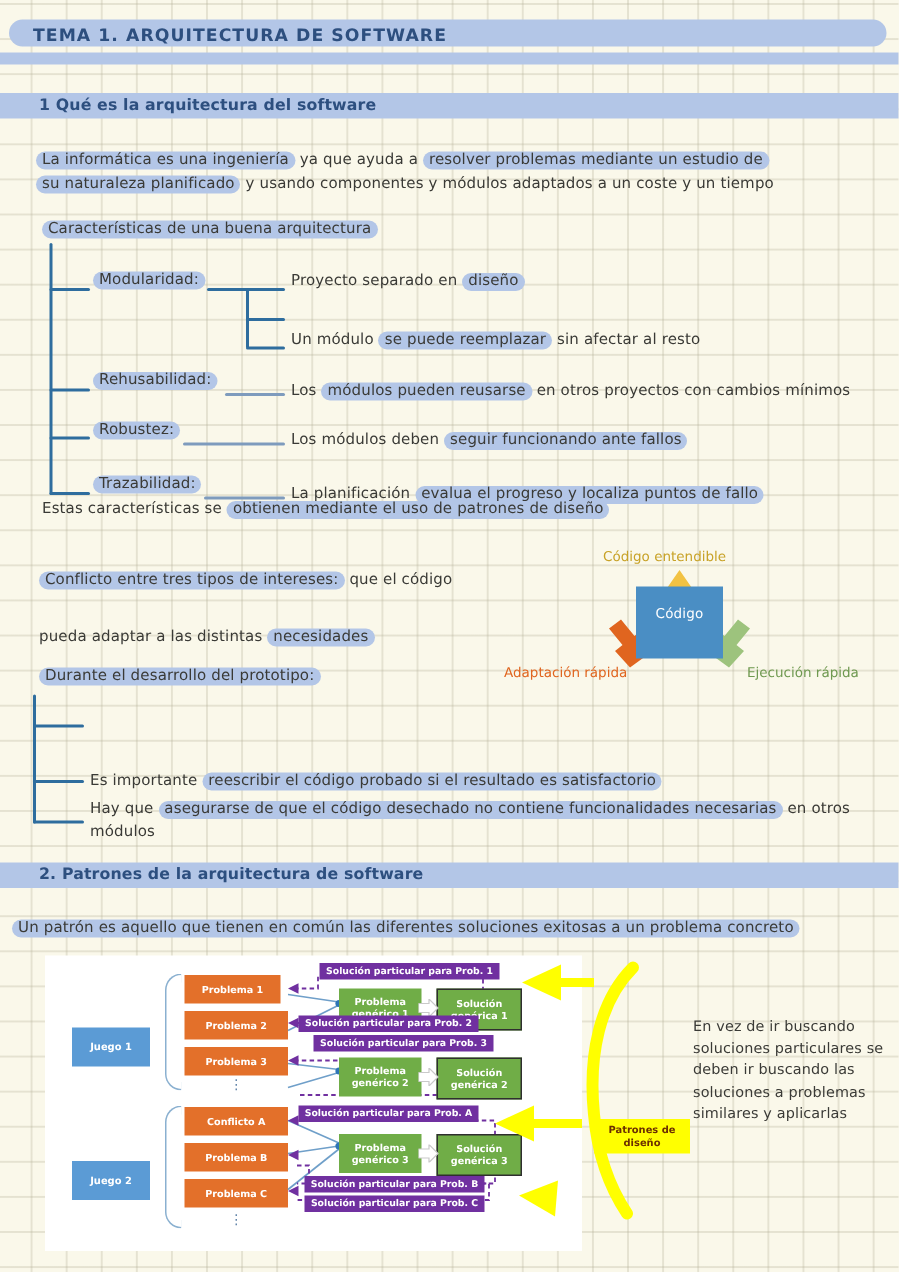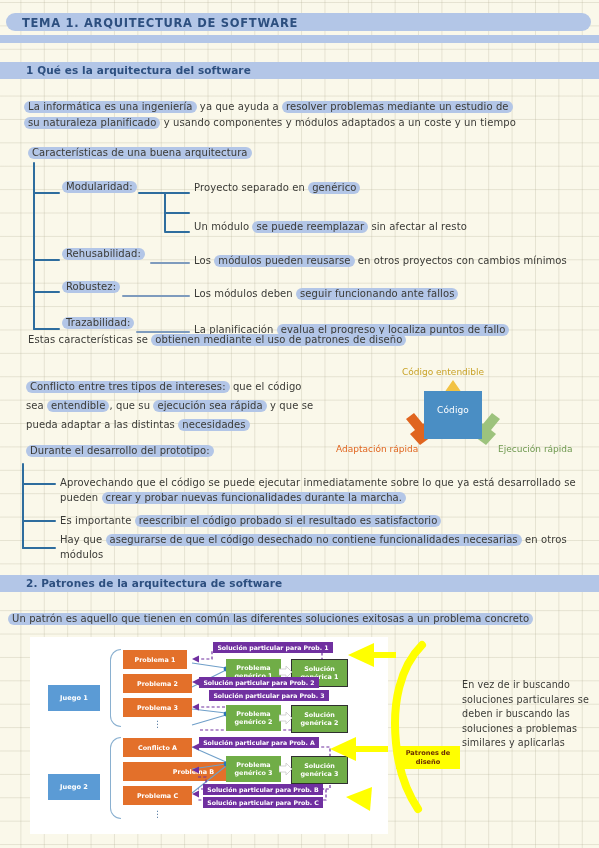--- a/index.html
+++ b/index.html
@@ -132,21 +132,21 @@
     <span class="hl">Trazabilidad:</span>
   </div>
 
   <div class="hline" style="left:138px;top:192px;width:28px;"></div>
   <div class="vline" style="left:164px;top:192px;height:40px;"></div>
   <div class="hline" style="left:164px;top:192px;width:26px;"></div>
   <div class="hline" style="left:164px;top:212px;width:26px;"></div>
   <div class="hline" style="left:164px;top:231px;width:26px;"></div>
 
   <div class="ln hw" style="left:194px;top:181px;">
-    <span>Proyecto separado en </span><span class="hl">genérico</span>
+    <span>Proyecto separado en </span><span class="hl">diseño</span>
   </div>
   <div class="ln hw" style="left:194px;top:220px;">
     <span>Un módulo </span><span class="hl">se puede reemplazar</span><span> sin afectar al resto</span>
   </div>
 
   <div class="thinline" style="left:150px;top:262px;width:40px;"></div>
   <div class="thinline" style="left:122px;top:295px;width:68px;"></div>
   <div class="thinline" style="left:136px;top:331px;width:54px;"></div>
 
   <div class="ln hw" style="left:194px;top:254px;">
@@ -158,23 +158,20 @@
   <div class="ln hw" style="left:194px;top:287px;">
     <span>Los módulos deben </span><span class="hl">seguir funcionando ante fallos</span>
   </div>
 
   <div class="ln hw" style="left:28px;top:333px;">
     <span>Estas características se </span><span class="hl">obtienen mediante el uso de patrones de diseño</span>
   </div>
 
   <div class="wrapln hw" style="left:26px;top:379px;width:300px;">
     <span class="hl">Conflicto entre tres tipos de intereses:</span><span> que el código</span>
-  </div>
-  <div class="wrapln hw" style="left:26px;top:398px;width:300px;">
-    <span>sea </span><span class="hl">entendible</span><span>, que su </span><span class="hl">ejecución sea rápida</span><span> y que se</span>
   </div>
   <div class="wrapln hw" style="left:26px;top:417px;width:300px;">
     <span>pueda adaptar a las distintas </span><span class="hl">necesidades</span>
   </div>
 
   <div id="codigo-diagram">
     <div class="diag-cap" style="left:64px;top:0px;color:#c8a227;">Código entendible</div>
 
     <svg width="255" height="93" style="position:absolute;left:0;top:0;">
       <polygon points="115,13 124,26 119.5,26 119.5,40 110.5,40 110.5,26 106,26" fill="#f2c243"></polygon>
@@ -189,23 +186,20 @@
 
   <div class="ln hw" style="left:26px;top:444px;">
     <span class="hl">Durante el desarrollo del prototipo:</span>
   </div>
 
   <div class="vline" style="left:22px;top:463px;height:86px;"></div>
   <div class="hline" style="left:22px;top:483px;width:34px;"></div>
   <div class="hline" style="left:22px;top:520px;width:34px;"></div>
   <div class="hline" style="left:22px;top:547px;width:34px;"></div>
 
-  <div class="wrapln hw" style="left:60px;top:475px;width:528px;">
-    <span>Aprovechando que el código se puede ejecutar inmediatamente sobre lo que ya está desarrollado se pueden </span><span class="hl">crear y probar nuevas funcionalidades durante la marcha.</span>
-  </div>
   <div class="wrapln hw" style="left:60px;top:532px;width:530px;">
     <span>Hay que </span><span class="hl">asegurarse de que el código desechado no contiene funcionalidades necesarias</span><span> en otros módulos</span>
   </div>
   <div class="wrapln hw" style="left:60px;top:513px;width:528px;">
     <span>Es importante </span><span class="hl">reescribir el código probado si el resultado es satisfactorio</span>
   </div>
 
   <div class="sec-band" style="top:575px;"></div>
   <div class="sec-label hw" style="left:26px;top:575px;">2. Patrones de la arquitectura de software</div>
 
@@ -220,21 +214,21 @@
 
     <div class="brace" style="left:80px;top:12px;width:10px;height:76px;"></div>
     <div class="brace" style="left:80px;top:100px;width:10px;height:80px;"></div>
 
     <div class="pbox orange" style="left:93px;top:13px;width:64px;height:19px;">Problema 1</div>
     <div class="pbox orange" style="left:93px;top:37px;width:69px;height:19px;">Problema 2</div>
     <div class="pbox orange" style="left:93px;top:61px;width:69px;height:19px;">Problema 3</div>
     <div class="dots" style="left:93px;top:85px;width:69px;">⋮</div>
 
     <div class="pbox orange" style="left:93px;top:101px;width:69px;height:19px;">Conflicto A</div>
-    <div class="pbox orange" style="left:93px;top:125px;width:69px;height:19px;padding-left:36px;">Problema B</div>
+    <div class="pbox orange" style="left:93px;top:125px;width:69px;height:19px;">Problema B</div>
     <div class="pbox orange" style="left:93px;top:149px;width:69px;height:19px;">Problema C</div>
     <div class="dots" style="left:93px;top:175px;width:69px;">⋮</div>
 
     <svg width="358" height="197" style="position:absolute;left:0;top:0;pointer-events:none;">
       <g stroke="#6f9fc9" stroke-width="1.1" fill="none">
         <path d="M162,26 L196,31"></path>
         <path d="M162,50 L196,33"></path>
         <path d="M162,72 L196,76"></path>
         <path d="M162,88 L196,78"></path>
         <path d="M162,110 L196,125"></path>

